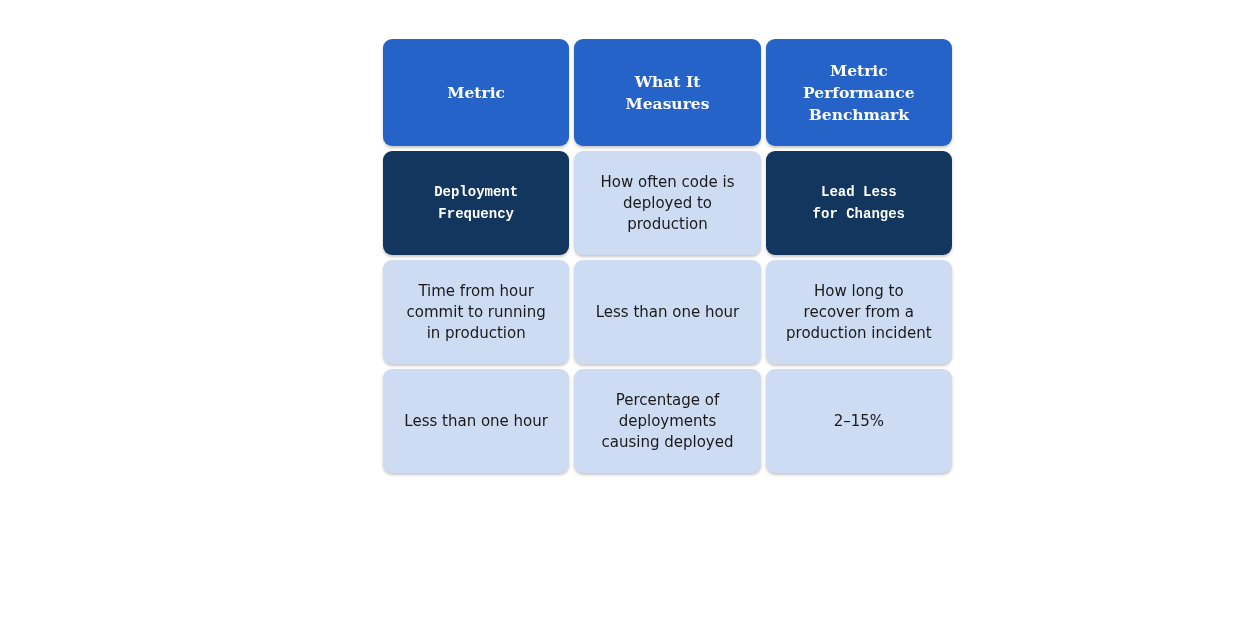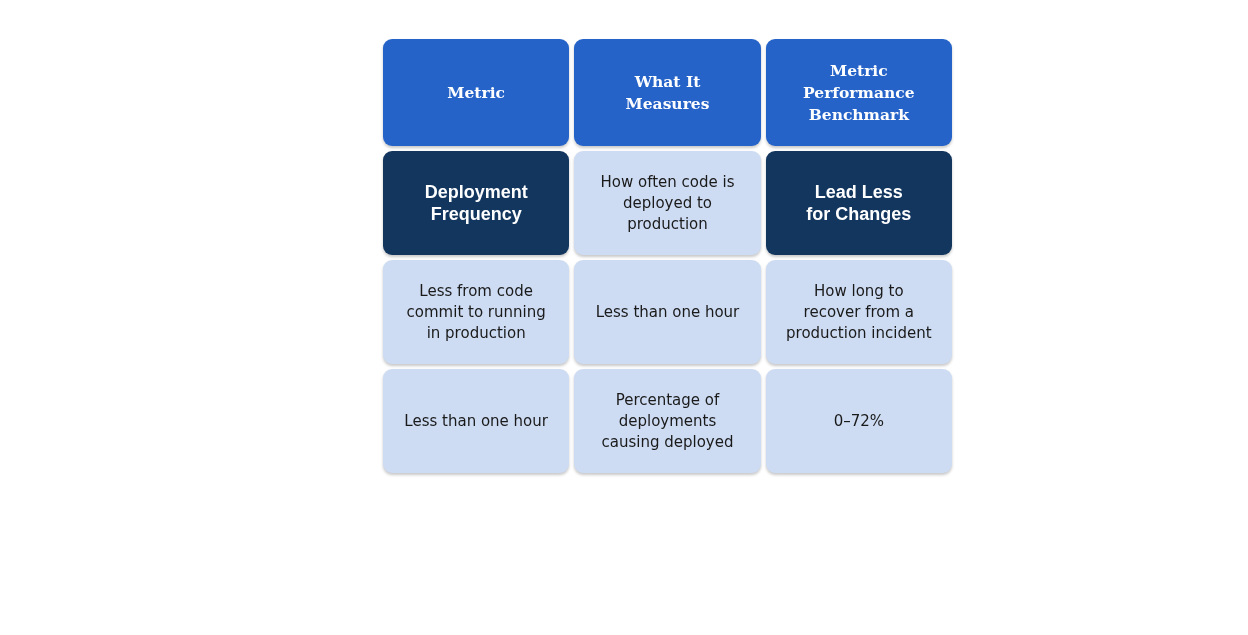--- a/index.html
+++ b/index.html
@@ -48,23 +48,23 @@
     background: var(--header-bg);
     color: var(--header-text);
     font-family: "DejaVu Serif", "Liberation Serif", serif;
     font-weight: bold;
     font-size: 15.5px;
     line-height: 22px;
   }
   .cell-metric {
     background: var(--metric-bg);
     color: var(--header-text);
-    font-family: Liberation Sans, sans-serif;
+    font-family: Liberation Mono, monospace;
     font-weight: bold;
-    font-size: 18px;
+    font-size: 14px;
     line-height: 22px;
   }
   .cell-body {
     background: var(--body-bg);
     color: var(--body-text);
     font-size: 15px;
     line-height: 21px;
   }
 </style>
 </head>
@@ -94,21 +94,21 @@
       <span>How often code is
 deployed to
 production</span>
     </div>
 
     <div class="cell cell-metric">
       <span>Lead Less
 for Changes</span>
     </div>
     <div class="cell cell-body">
-      <span>Less from code
+      <span>Time from hour
 commit to running
 in production</span>
     </div>
     <div class="cell cell-body">
       <span>Less than one hour</span>
     </div>
 
     <div class="cell cell-body">
       <span>How long to
 recover from a
@@ -117,17 +117,17 @@
     <div class="cell cell-body">
       <span>Less than one hour</span>
     </div>
 
     <div class="cell cell-body">
       <span>Percentage of
 deployments
 causing deployed</span>
     </div>
     <div class="cell cell-body">
-      <span>0–72%</span>
+      <span>2–15%</span>
     </div>
 
   </div>
 </div>
 
 </body></html>

